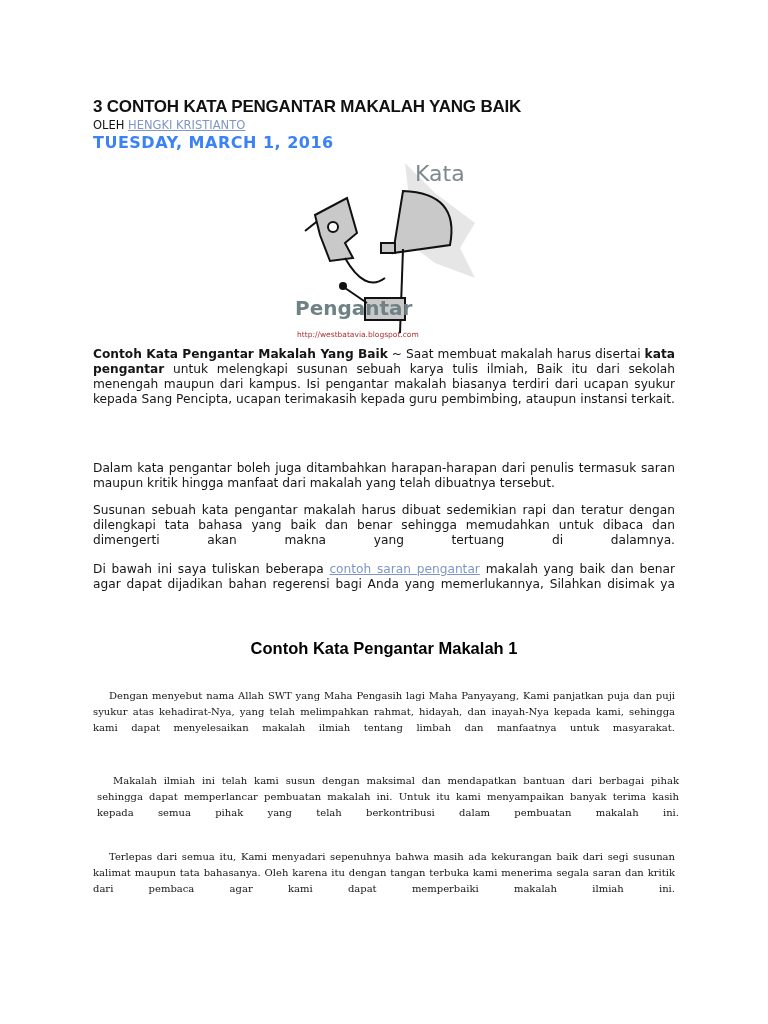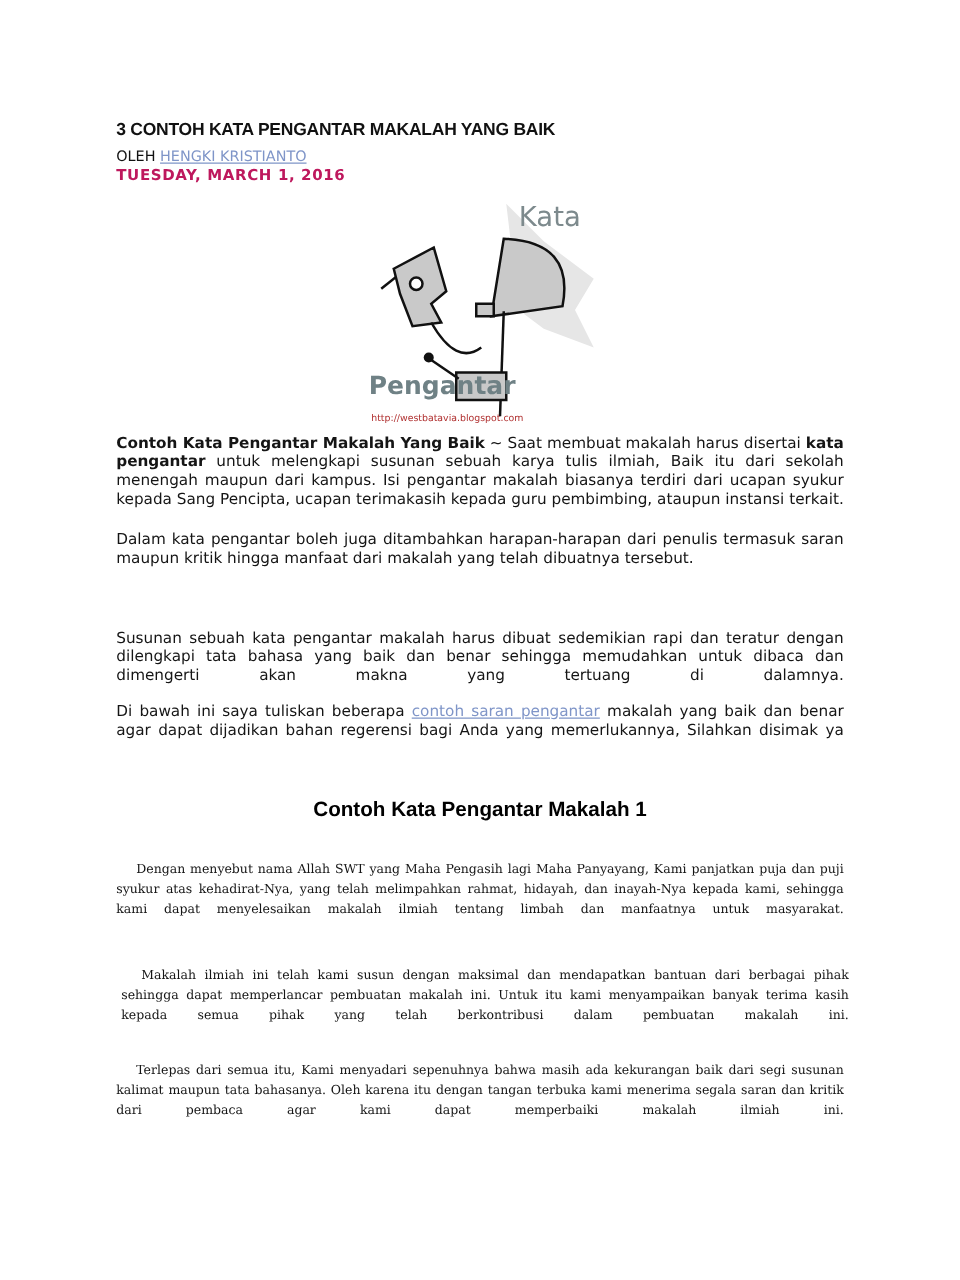--- a/index.html
+++ b/index.html
@@ -1,20 +1,20 @@
 <!DOCTYPE html>
 <html><head>
 <meta charset="utf-8">
 <style>
   html, body { margin:0; padding:0; background:#ffffff; }
   body { width:768px; height:1024px; position:relative; overflow:hidden; color:#111; }
-  .title { position:absolute; left:93px; top:86px; font-family:"Liberation Sans", sans-serif; font-size:14px; color:#111; letter-spacing:-0.2px; white-space:nowrap; }
+  .title { position:absolute; left:93px; top:86px; font-family:"Liberation Sans", sans-serif; font-size:17px; color:#111; letter-spacing:-0.2px; white-space:nowrap; }
   .byline { position:absolute; left:93px; top:118px; font-family:"DejaVu Sans", sans-serif; font-size:11.5px; color:#111; }
   .byline a { color:#7f95c8; text-decoration:underline; }
-  .date { position:absolute; left:93px; top:133px; font-family:"DejaVu Sans", sans-serif; font-size:12px; font-weight:bold; color:#be185d; letter-spacing:0.5px; }
+  .date { position:absolute; left:93px; top:133px; font-family:"DejaVu Sans", sans-serif; font-size:16px; font-weight:bold; color:#3b82f6; letter-spacing:0.5px; }
   .figure { position:absolute; left:285px; top:153px; width:195px; height:192px; }
   .p { position:absolute; left:93px; width:582px; font-family:"DejaVu Sans", sans-serif; font-size:12.2px; line-height:15px; text-align:justify; color:#151515; }
   .p a { color:#7f95c8; text-decoration:underline; }
   .h2 { position:absolute; left:93px; width:582px; top:639px; text-align:center; font-family:"Liberation Sans", sans-serif; font-size:16.5px; color:#000000; }
   .s { position:absolute; left:93px; width:582px; font-family:"DejaVu Serif", serif; font-size:10px; line-height:16px; text-align:justify; color:#151515; text-indent:16px; }
   .last-just { text-align-last:justify; }
 </style>
 </head>
 <body>
 
@@ -39,21 +39,21 @@
     <rect x="80" y="145" width="40" height="22" fill="#c9c9c9" stroke="#111" stroke-width="2"></rect>
     <line x1="60" y1="135" x2="82" y2="150" stroke="#111" stroke-width="2"></line>
     <circle cx="58" cy="133" r="4" fill="#111"></circle>
     <text x="10" y="162" font-family="DejaVu Sans, sans-serif" font-size="20" font-weight="bold" fill="#6f8185">Pengantar</text>
     <text x="12" y="184" font-family="DejaVu Sans, sans-serif" font-size="7.5" fill="#b03030">http://westbatavia.blogspot.com</text>
   </svg>
 </div>
 
 <p class="p last-just" style="top:347px; margin:0;"><b>Contoh Kata Pengantar Makalah Yang Baik</b><span> ~ Saat membuat makalah harus disertai </span><b>kata pengantar</b><span> untuk melengkapi susunan sebuah karya tulis ilmiah, Baik itu dari sekolah menengah maupun dari kampus. Isi pengantar makalah biasanya terdiri dari ucapan syukur kepada Sang Pencipta, ucapan terimakasih kepada guru pembimbing, ataupun instansi terkait.</span></p>
 
-<p class="p" style="top:424px; margin:0;">Dalam kata pengantar boleh juga ditambahkan harapan-harapan dari penulis termasuk saran maupun kritik hingga manfaat dari makalah yang telah dibuatnya tersebut.</p>
+<p class="p" style="top:461px; margin:0;">Dalam kata pengantar boleh juga ditambahkan harapan-harapan dari penulis termasuk saran maupun kritik hingga manfaat dari makalah yang telah dibuatnya tersebut.</p>
 
 <p class="p last-just" style="top:503px; margin:0;">Susunan sebuah kata pengantar makalah harus dibuat sedemikian rapi dan teratur dengan dilengkapi tata bahasa yang baik dan benar sehingga memudahkan untuk dibaca dan dimengerti akan makna yang tertuang di dalamnya.</p>
 
 <p class="p last-just" style="top:562px; margin:0;"><span>Di bawah ini saya tuliskan beberapa </span><a>contoh saran pengantar</a><span> makalah yang baik dan benar agar dapat dijadikan bahan regerensi bagi Anda yang memerlukannya, Silahkan disimak ya</span></p>
 
 <h2 class="h2" style="margin:0;">Contoh Kata Pengantar Makalah 1</h2>
 
 <p class="s last-just" style="top:688px; margin:0;">Dengan menyebut nama Allah SWT yang Maha Pengasih lagi Maha Panyayang, Kami panjatkan puja dan puji syukur atas kehadirat-Nya, yang telah melimpahkan rahmat, hidayah, dan inayah-Nya kepada kami, sehingga kami dapat menyelesaikan makalah ilmiah tentang limbah dan manfaatnya untuk masyarakat.</p>
 <p class="s last-just" style="top:769px; margin:4px;">Makalah ilmiah ini telah kami susun dengan maksimal dan mendapatkan bantuan dari berbagai pihak sehingga dapat memperlancar pembuatan makalah ini. Untuk itu kami menyampaikan banyak terima kasih kepada semua pihak yang telah berkontribusi dalam pembuatan makalah ini.</p>
 <p class="s last-just" style="top:849px; margin:0;">Terlepas dari semua itu, Kami menyadari sepenuhnya bahwa masih ada kekurangan baik dari segi susunan kalimat maupun tata bahasanya. Oleh karena itu dengan tangan terbuka kami menerima segala saran dan kritik dari pembaca agar kami dapat memperbaiki makalah ilmiah ini.</p>

